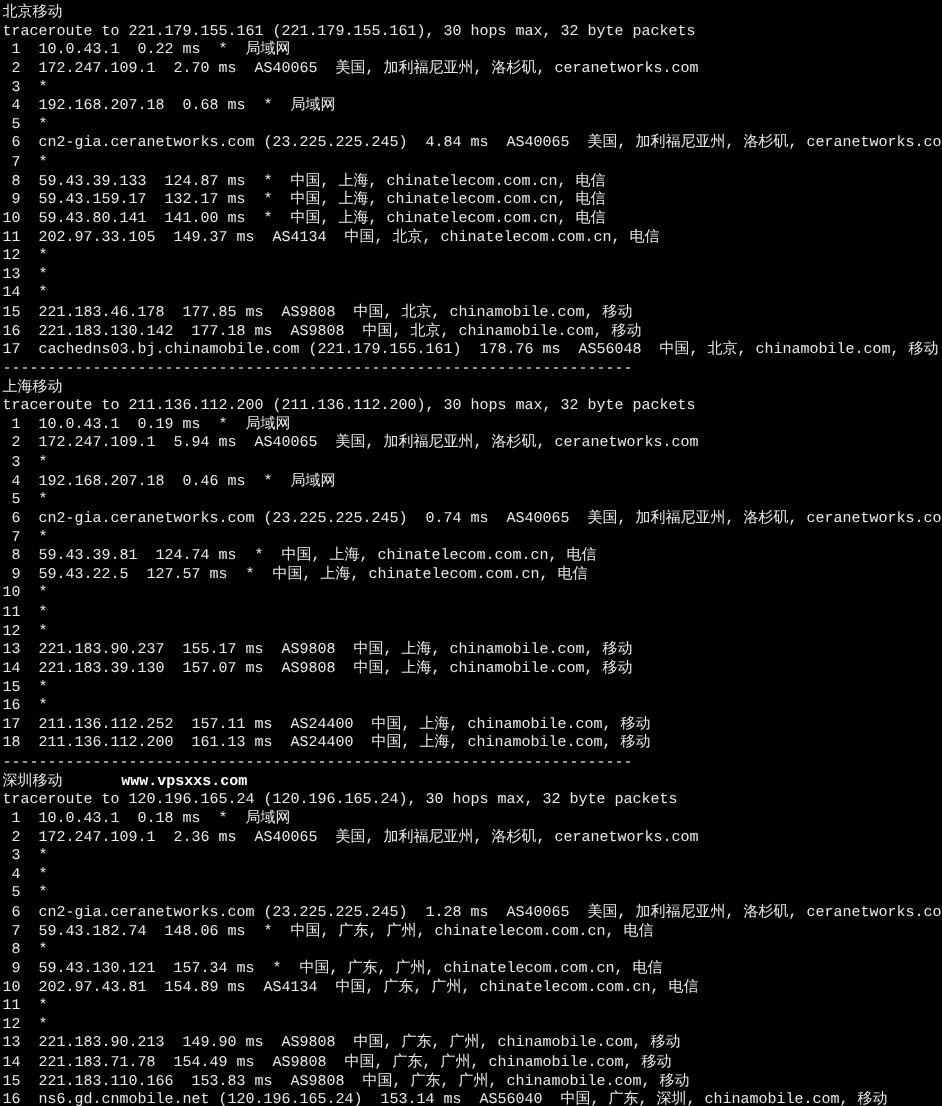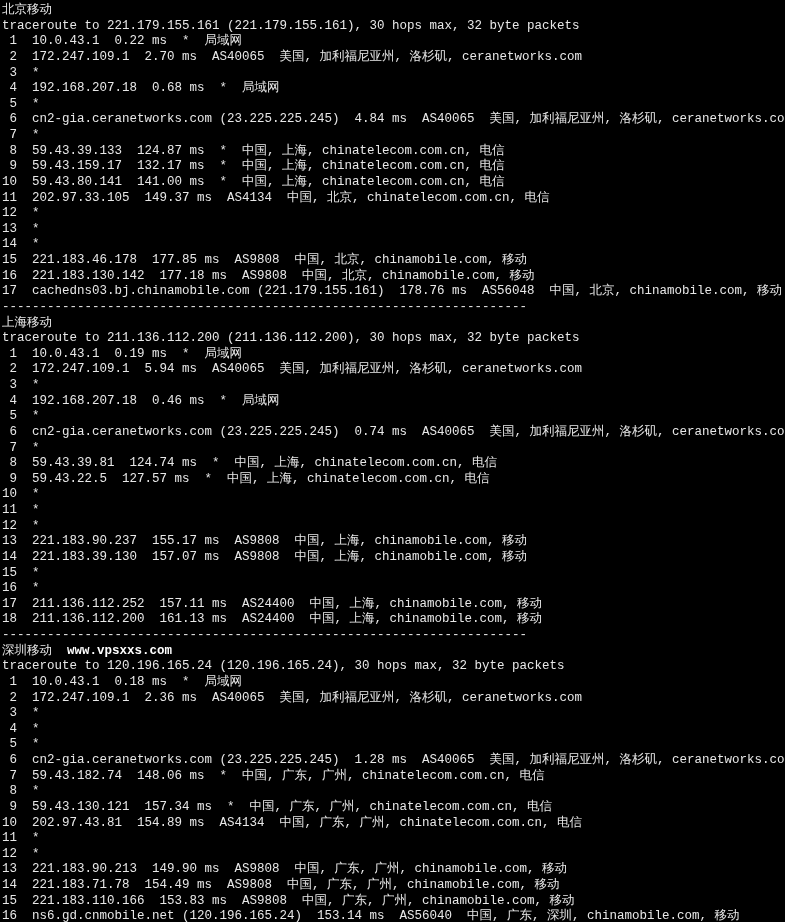--- a/index.html
+++ b/index.html
@@ -12,18 +12,19 @@
     line-height: 1.25;
     width: 785px;
   }
   .terminal {
     padding: 3px 2px;
     white-space: pre;
   }
   .watermark {
     font-weight: bold;
     color: #fff;
+    margin-left: 34px;
   }
 </style>
 </head>
 <body>
 
 <div class="terminal" id="term"><div><span>北京移动</span></div><div>traceroute to 221.179.155.161 (221.179.155.161), 30 hops max, 32 byte packets</div><div> 1  10.0.43.1  0.22 ms  *  局域网</div><div> 2  172.247.109.1  2.70 ms  AS40065  美国, 加利福尼亚州, 洛杉矶, ceranetworks.com</div><div> 3  *</div><div> 4  192.168.207.18  0.68 ms  *  局域网</div><div> 5  *</div><div> 6  cn2-gia.ceranetworks.com (23.225.225.245)  4.84 ms  AS40065  美国, 加利福尼亚州, 洛杉矶, ceranetworks.com</div><div> 7  *</div><div> 8  59.43.39.133  124.87 ms  *  中国, 上海, chinatelecom.com.cn, 电信</div><div> 9  59.43.159.17  132.17 ms  *  中国, 上海, chinatelecom.com.cn, 电信</div><div>10  59.43.80.141  141.00 ms  *  中国, 上海, chinatelecom.com.cn, 电信</div><div>11  202.97.33.105  149.37 ms  AS4134  中国, 北京, chinatelecom.com.cn, 电信</div><div>12  *</div><div>13  *</div><div>14  *</div><div>15  221.183.46.178  177.85 ms  AS9808  中国, 北京, chinamobile.com, 移动</div><div>16  221.183.130.142  177.18 ms  AS9808  中国, 北京, chinamobile.com, 移动</div><div>17  cachedns03.bj.chinamobile.com (221.179.155.161)  178.76 ms  AS56048  中国, 北京, chinamobile.com, 移动</div><div></div><div>----------------------------------------------------------------------</div><div><span>上海移动</span></div><div>traceroute to 211.136.112.200 (211.136.112.200), 30 hops max, 32 byte packets</div><div> 1  10.0.43.1  0.19 ms  *  局域网</div><div> 2  172.247.109.1  5.94 ms  AS40065  美国, 加利福尼亚州, 洛杉矶, ceranetworks.com</div><div> 3  *</div><div> 4  192.168.207.18  0.46 ms  *  局域网</div><div> 5  *</div><div> 6  cn2-gia.ceranetworks.com (23.225.225.245)  0.74 ms  AS40065  美国, 加利福尼亚州, 洛杉矶, ceranetworks.com</div><div> 7  *</div><div> 8  59.43.39.81  124.74 ms  *  中国, 上海, chinatelecom.com.cn, 电信</div><div> 9  59.43.22.5  127.57 ms  *  中国, 上海, chinatelecom.com.cn, 电信</div><div>10  *</div><div>11  *</div><div>12  *</div><div>13  221.183.90.237  155.17 ms  AS9808  中国, 上海, chinamobile.com, 移动</div><div>14  221.183.39.130  157.07 ms  AS9808  中国, 上海, chinamobile.com, 移动</div><div>15  *</div><div>16  *</div><div>17  211.136.112.252  157.11 ms  AS24400  中国, 上海, chinamobile.com, 移动</div><div>18  211.136.112.200  161.13 ms  AS24400  中国, 上海, chinamobile.com, 移动</div><div></div><div>----------------------------------------------------------------------</div><div><span>深圳移动</span><span class="watermark">  www.vpsxxs.com</span></div><div>traceroute to 120.196.165.24 (120.196.165.24), 30 hops max, 32 byte packets</div><div> 1  10.0.43.1  0.18 ms  *  局域网</div><div> 2  172.247.109.1  2.36 ms  AS40065  美国, 加利福尼亚州, 洛杉矶, ceranetworks.com</div><div> 3  *</div><div> 4  *</div><div> 5  *</div><div> 6  cn2-gia.ceranetworks.com (23.225.225.245)  1.28 ms  AS40065  美国, 加利福尼亚州, 洛杉矶, ceranetworks.com</div><div> 7  59.43.182.74  148.06 ms  *  中国, 广东, 广州, chinatelecom.com.cn, 电信</div><div> 8  *</div><div> 9  59.43.130.121  157.34 ms  *  中国, 广东, 广州, chinatelecom.com.cn, 电信</div><div>10  202.97.43.81  154.89 ms  AS4134  中国, 广东, 广州, chinatelecom.com.cn, 电信</div><div>11  *</div><div>12  *</div><div>13  221.183.90.213  149.90 ms  AS9808  中国, 广东, 广州, chinamobile.com, 移动</div><div>14  221.183.71.78  154.49 ms  AS9808  中国, 广东, 广州, chinamobile.com, 移动</div><div>15  221.183.110.166  153.83 ms  AS9808  中国, 广东, 广州, chinamobile.com, 移动</div><div>16  ns6.gd.cnmobile.net (120.196.165.24)  153.14 ms  AS56040  中国, 广东, 深圳, chinamobile.com, 移动</div></div>
 
 </body></html>

